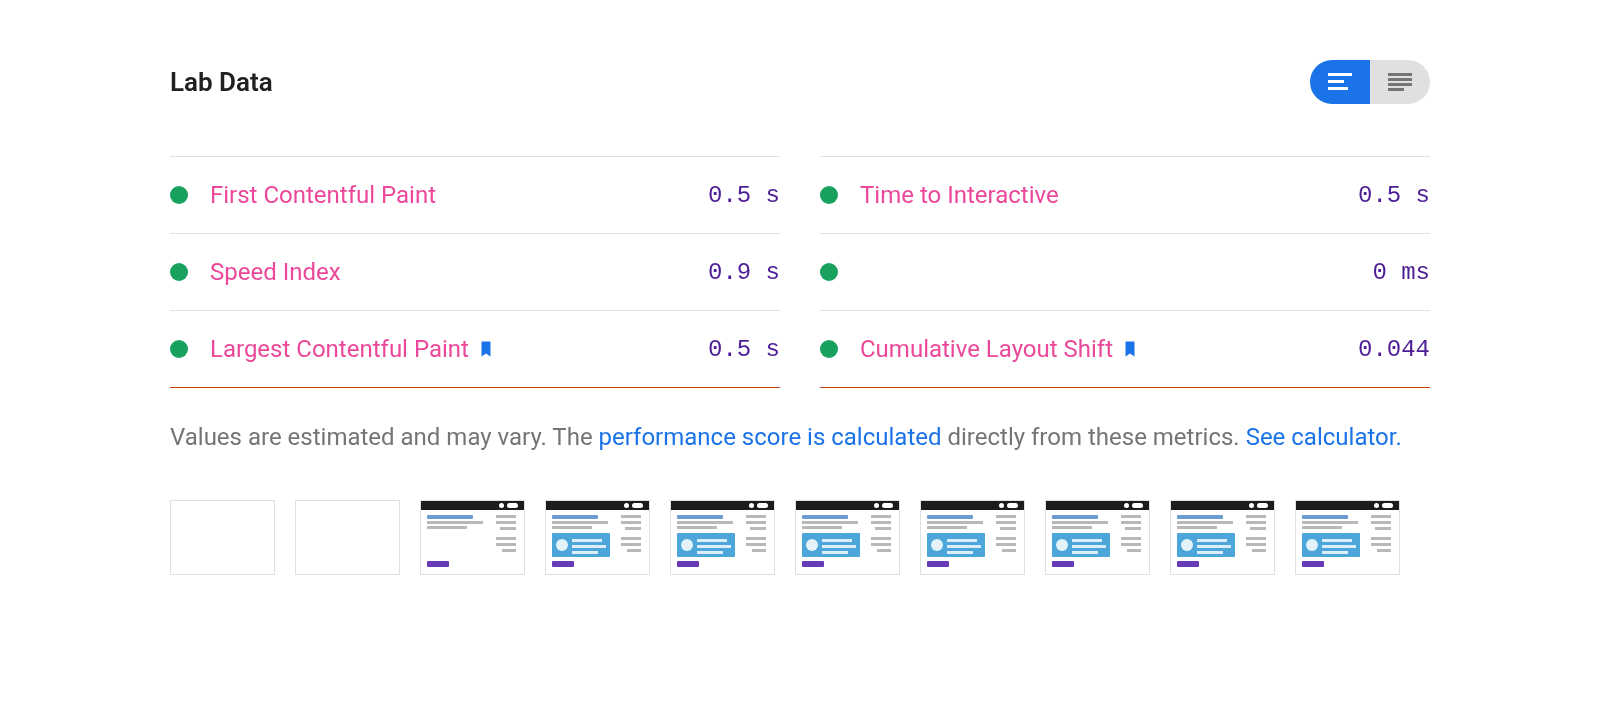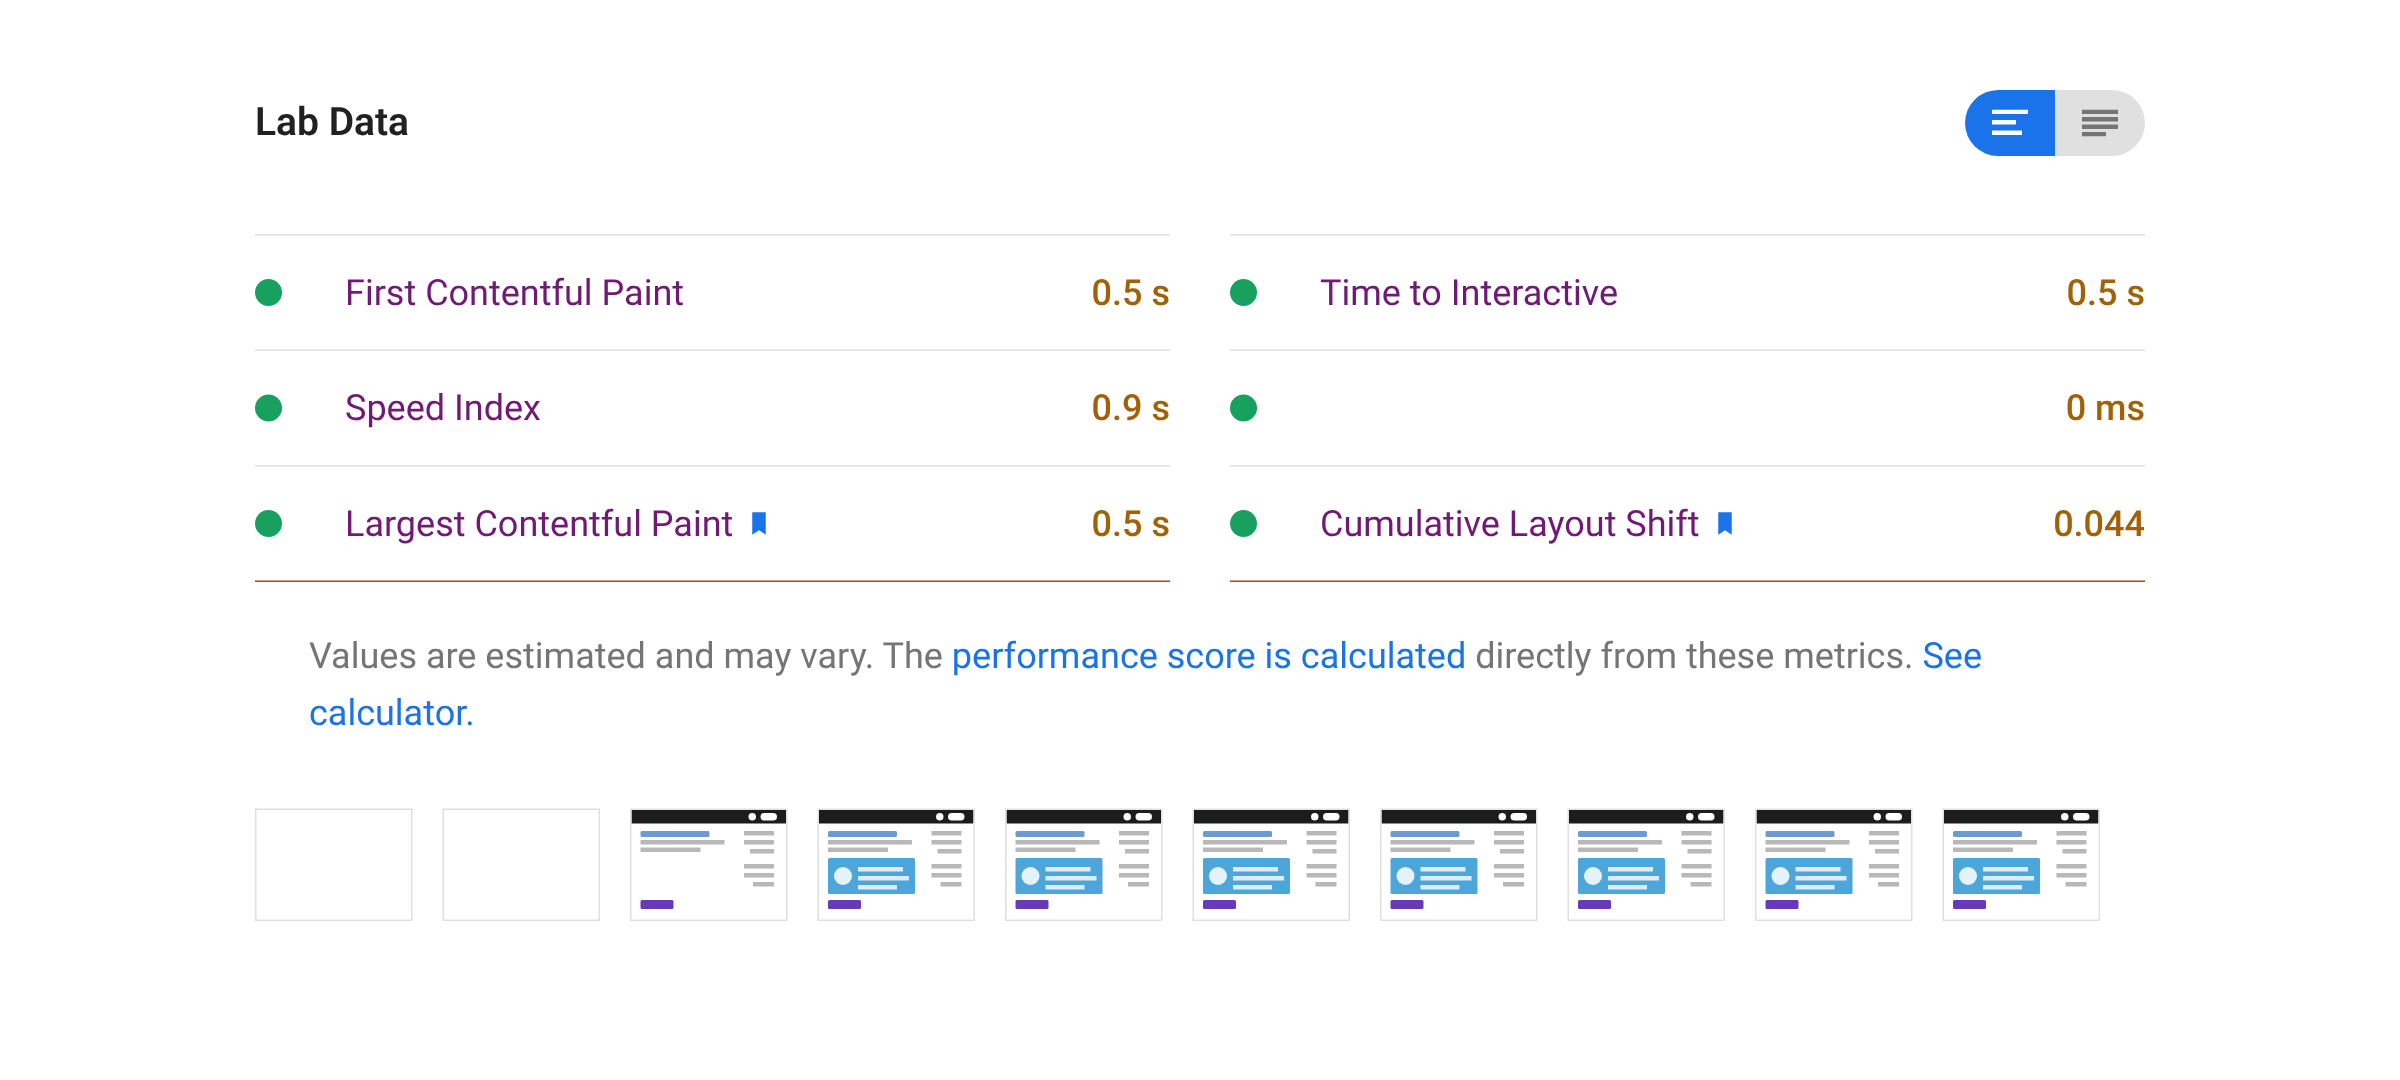--- a/index.html
+++ b/index.html
@@ -61,42 +61,41 @@
   }
   .dot {
     width: 18px;
     height: 18px;
     border-radius: 50%;
     background: #18a15e;
     flex: 0 0 auto;
   }
   .metric-label {
     font-size: 24px;
-    color: #701a75;
+    color: #ec4899;
     display: flex;
     align-items: center;
-    margin-left: 20px;
   }
   .bkmk {
     width: 18px;
     height: 22px;
     margin-left: 8px;
     fill: #1a73e8;
   }
   .metric-value {
     font-size: 24px;
     font-weight: 500;
-    color: #a16207;
+    color: #4c1d95;
+    font-family: Liberation Mono, monospace;
   }
   .disclaimer {
     margin-top: 30px;
     font-size: 24px;
     color: #757575;
     line-height: 1.6;
-    margin-left: 36px;
   }
   .disclaimer a { color: #1a73e8; text-decoration: none; cursor: pointer; }
   .filmstrip {
     margin-top: 44px;
     display: flex;
     gap: 20px;
   }
   .thumb {
     width: 105px;
     height: 75px;

